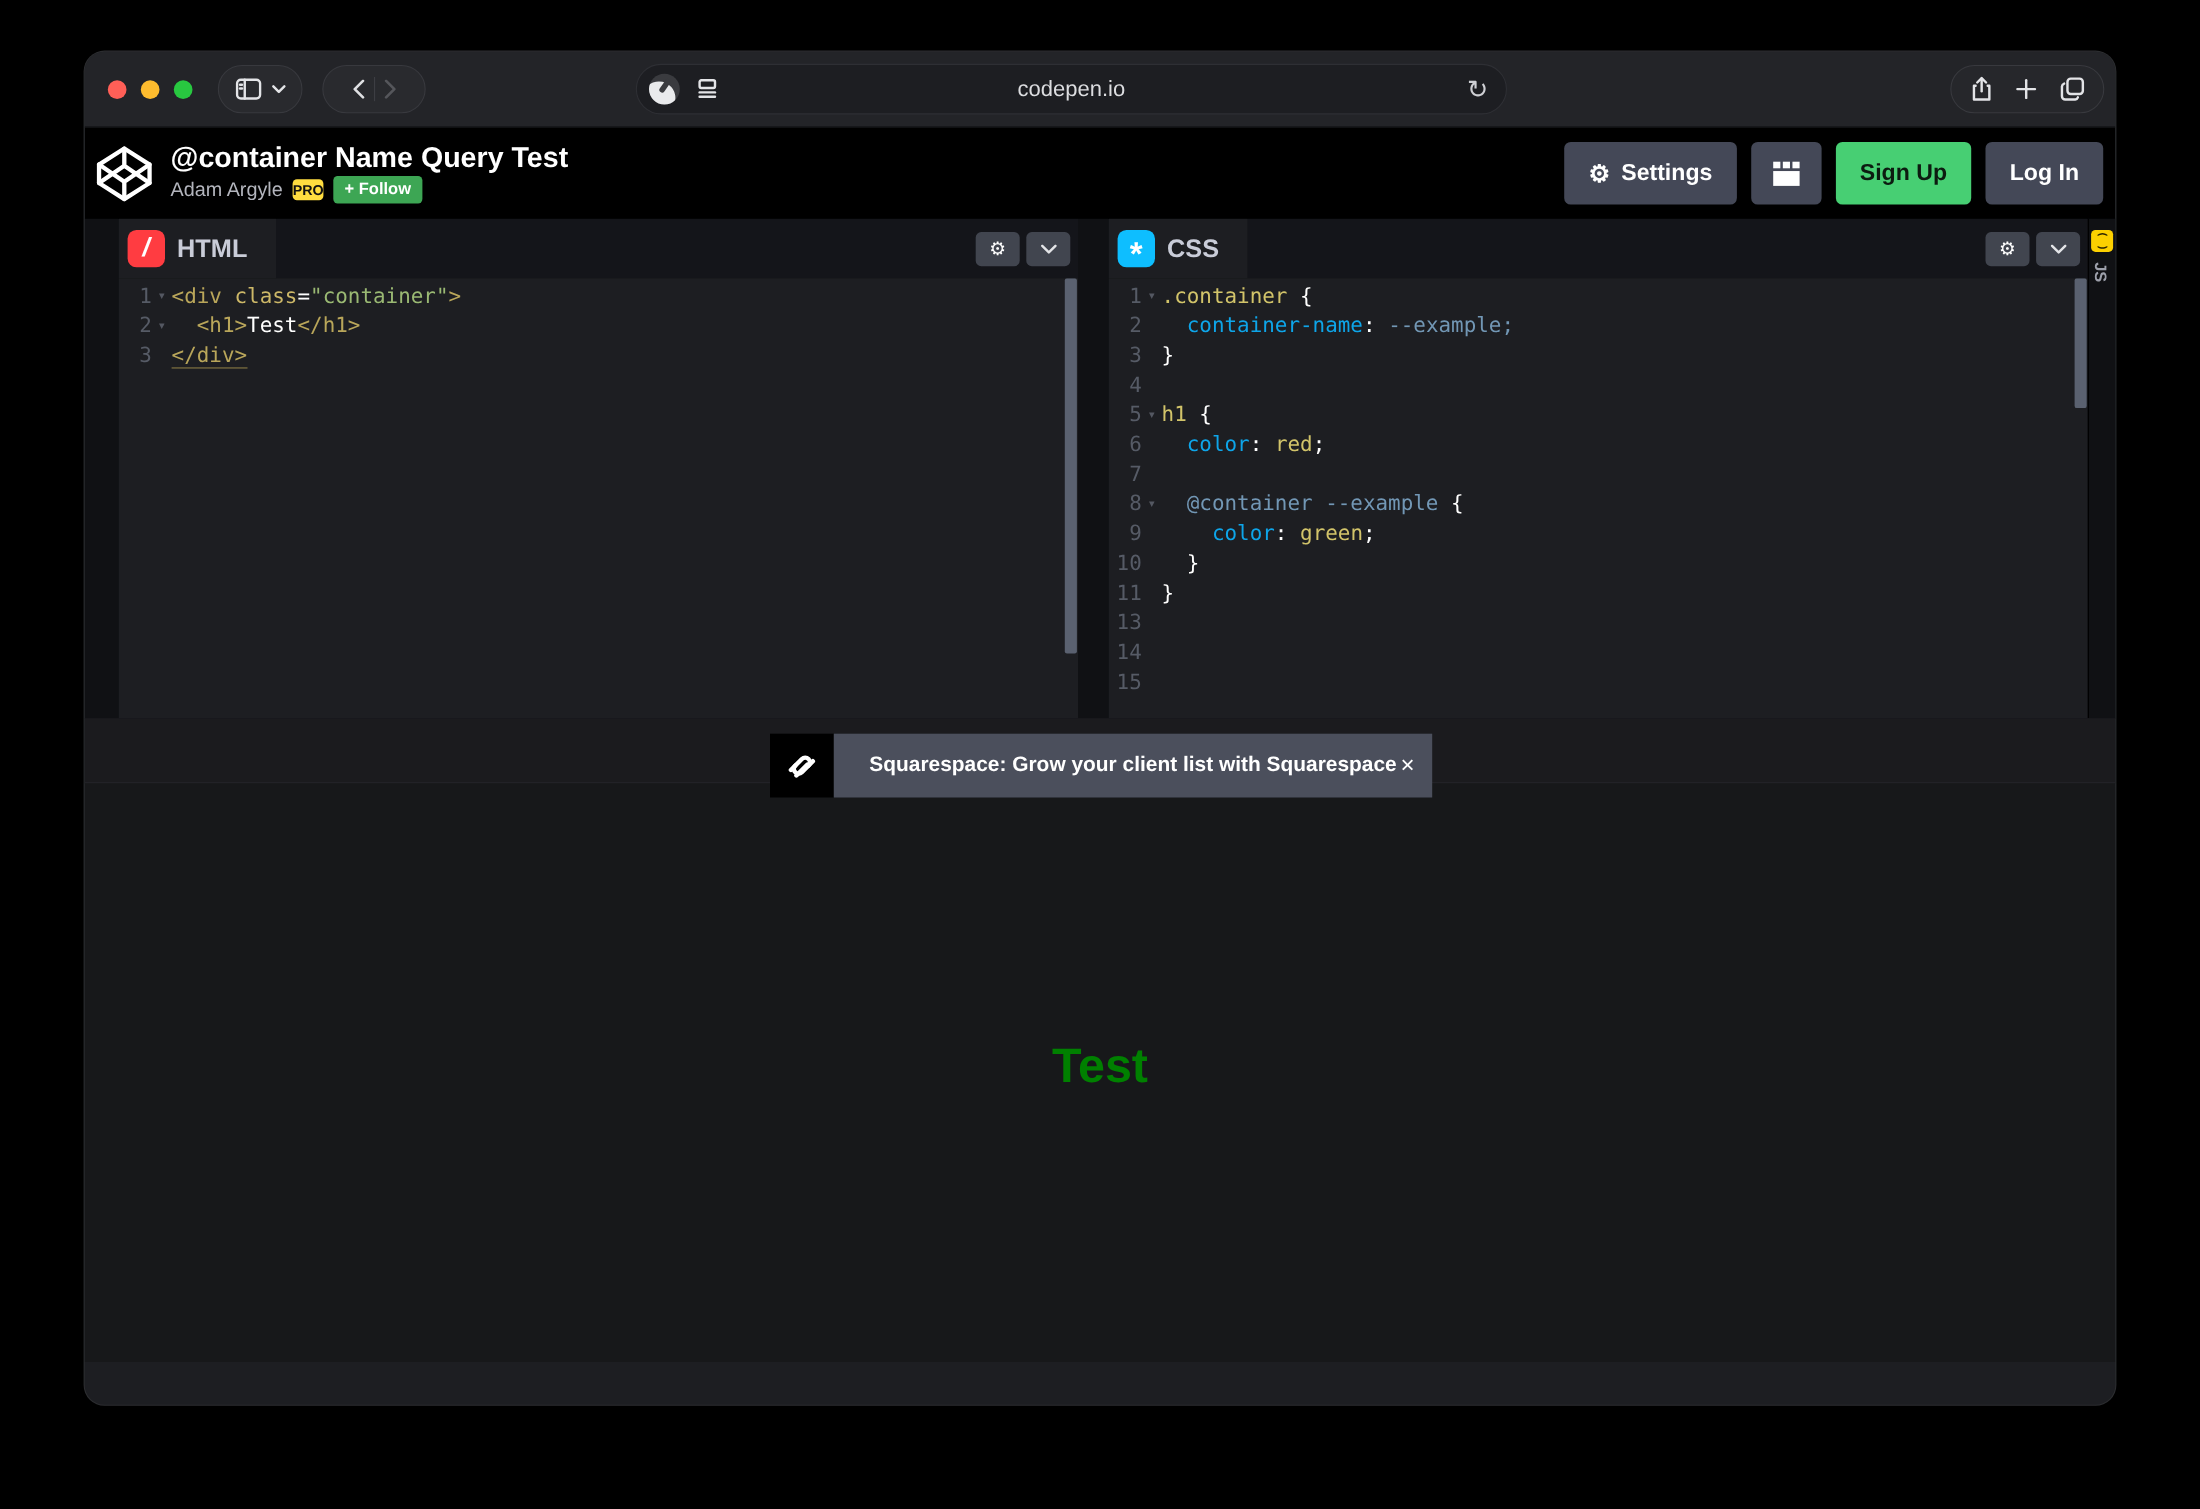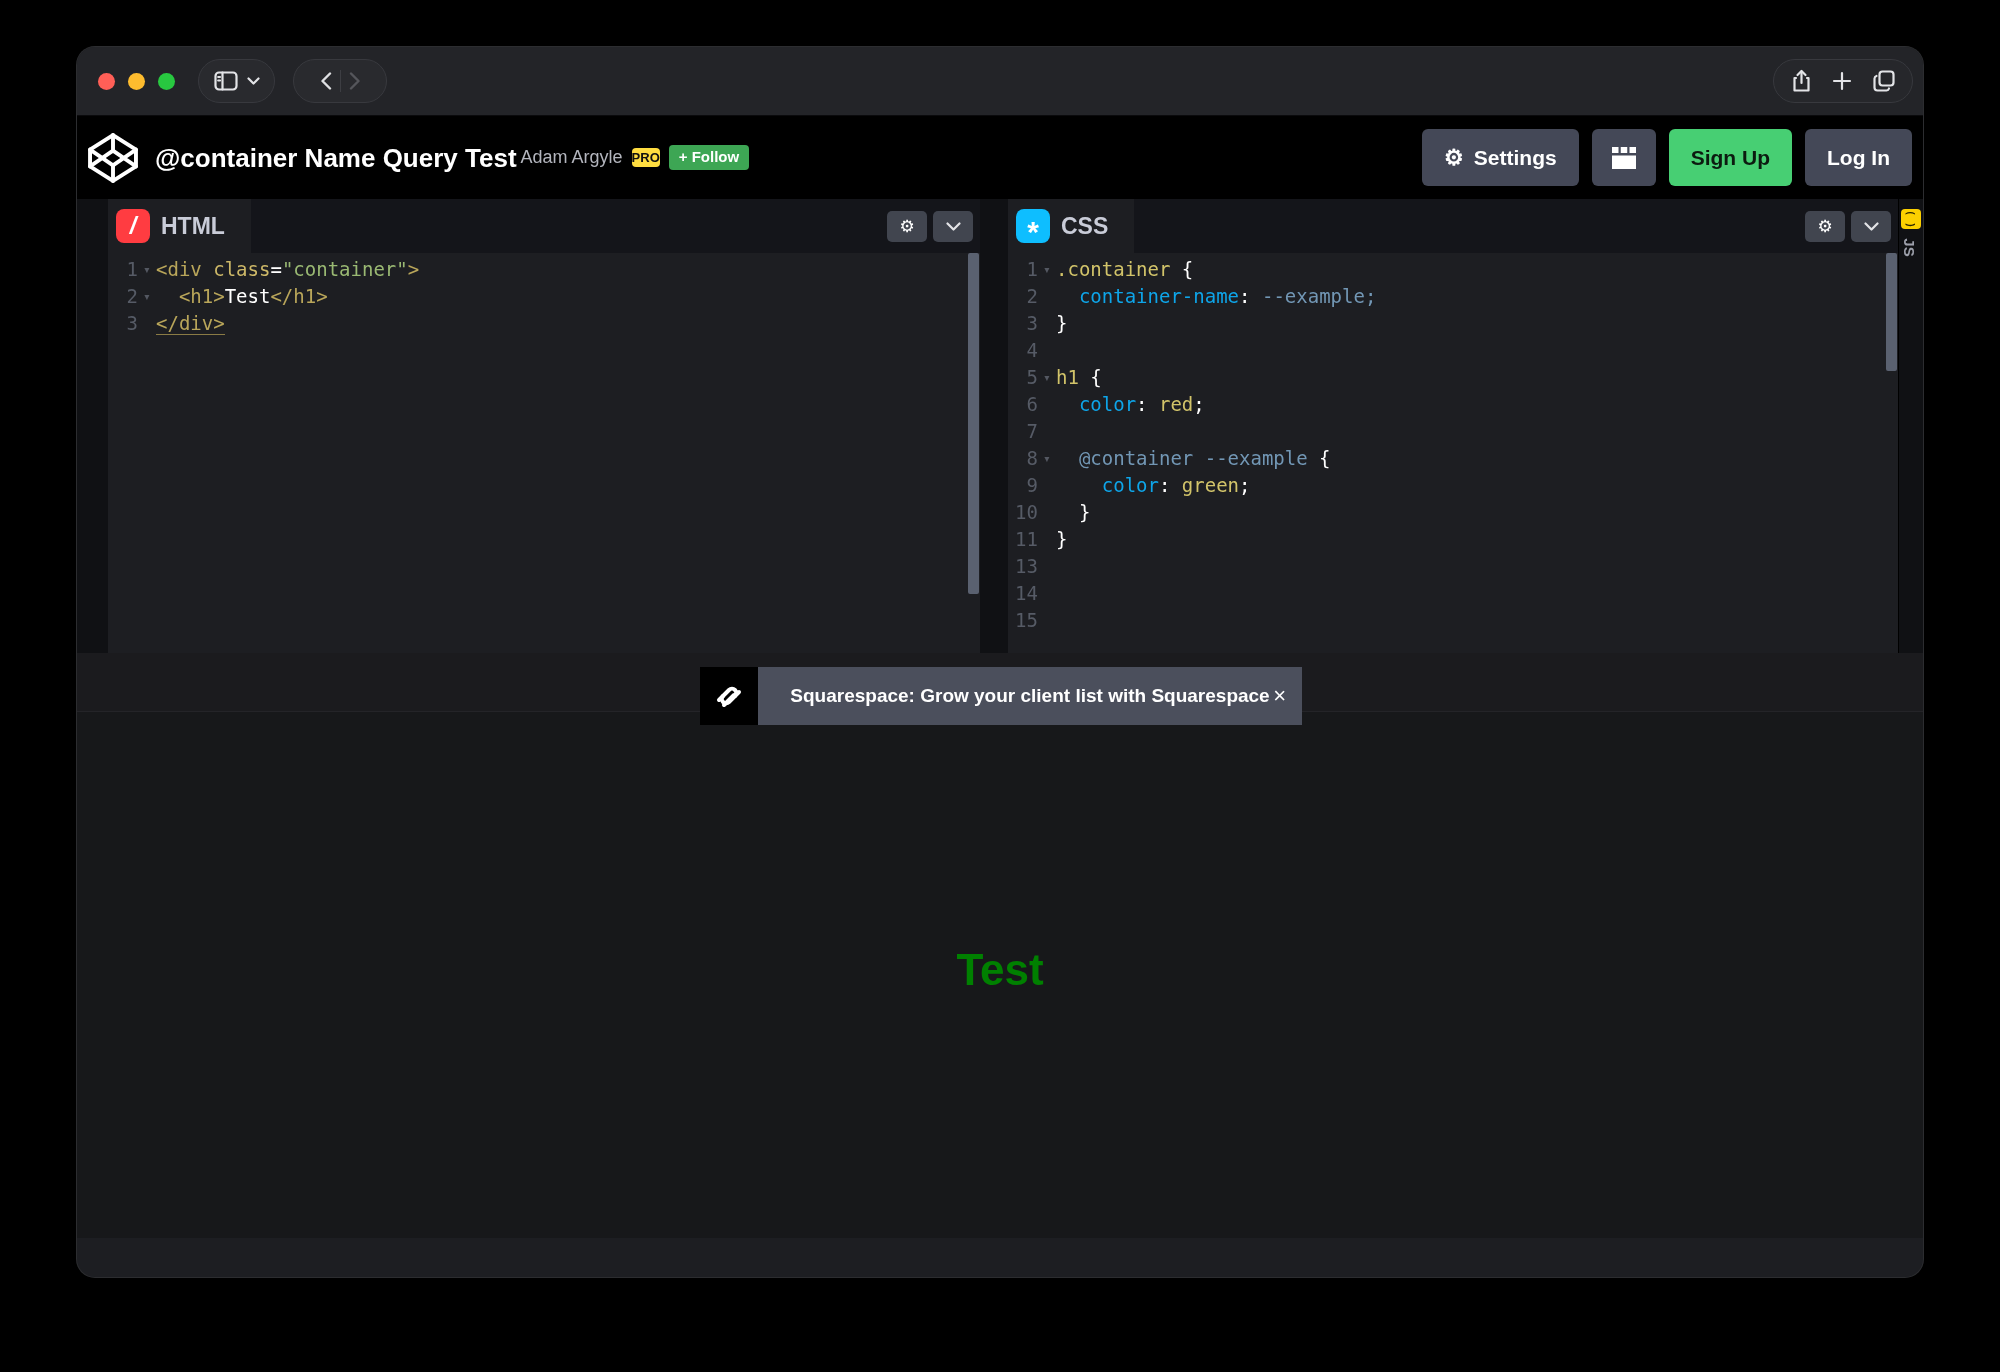--- a/index.html
+++ b/index.html
@@ -29,21 +29,21 @@
   .urlbar .ext-icon::before{content:"";position:absolute;left:12px;top:4px;width:5px;height:14px;border-radius:3px;
           background:#3a3b3f;transform:rotate(35deg);z-index:2;}
   .url-text{position:absolute;left:0;right:0;text-align:center;color:#dcdde0;font-size:20px;}
   .reload{position:absolute;right:16px;color:#cfd0d4;font-size:23px;line-height:1;}
   .win-pill{left:1696px;width:140px;gap:20px;background:#26272b;}
   .mono-icon{stroke:#e3e4e7;stroke-width:2.2;fill:none;stroke-linecap:round;stroke-linejoin:round;}
   
   .cp-header{height:83px;background:#000;display:flex;align-items:center;flex:none;padding-left:8px;}
   .cp-logo{width:56px;height:56px;flex:none;}
   .cp-logo path{stroke:#fff;stroke-width:7;fill:none;stroke-linejoin:round;stroke-linecap:round;}
-  .title-block{margin-left:14px;display:flex;gap:4px;}
+  .title-block{margin-left:14px;display:flex;flex-direction:column;gap:4px;}
   .pen-title{color:#fff;font-size:26px;font-weight:700;line-height:1;}
   .byline{display:flex;align-items:center;gap:9px;}
   .author{color:#b3b5bd;font-size:18px;}
   .badge-pro{background:#ffdd40;color:#111;font-size:13px;font-weight:700;padding:3px 0;border-radius:4px;line-height:1;}
   .btn-follow{background:#3da654;color:#fff;font-size:15px;font-weight:600;padding:4px 10px;border-radius:4px;line-height:1.1;}
   .header-right{margin-left:auto;display:flex;align-items:center;gap:13px;padding-right:11px;}
   .hbtn{height:57px;border-radius:6px;background:#444857;color:#fff;font-size:21px;font-weight:600;
         display:flex;align-items:center;justify-content:center;padding:0 22px;gap:10px;}
   .hbtn.green{background:#47cf73;color:#0c1b10;}
   .hbtn.iconic{width:64px;padding:0;}
@@ -123,20 +123,30 @@
       <div class="pill nav-pill">
         <svg width="12" height="18" viewBox="0 0 12 18">
           <polyline points="10,1.5 2.5,9 10,16.5" class="navchev"></polyline>
         </svg>
         <span class="divider"></span>
         <svg width="12" height="18" viewBox="0 0 12 18">
           <polyline points="2,1.5 9.5,9 2,16.5" class="navchev dim"></polyline>
         </svg>
       </div>
 
+      <div class="urlbar">
+        <span class="ext-icon"></span>
+        <svg width="22" height="20" viewBox="0 0 22 20" style="margin-left:14px">
+          <rect x="4" y="2" width="14" height="7" rx="1.5" class="mono-icon" stroke-width="1.8"></rect>
+          <line x1="4" y1="13" x2="18" y2="13" class="mono-icon" stroke-width="1.8"></line>
+          <line x1="4" y1="17" x2="18" y2="17" class="mono-icon" stroke-width="1.8"></line>
+        </svg>
+        <span class="url-text">codepen.io</span>
+        <span class="reload">↻</span>
+      </div>
 
       <div class="pill win-pill">
         <svg width="21" height="24" viewBox="0 0 21 24">
           <path d="M5 9 H3.5 V21.5 H17.5 V9 H16" class="mono-icon"></path>
           <line x1="10.5" y1="14" x2="10.5" y2="2.5" class="mono-icon"></line>
           <polyline points="6.5,6 10.5,2 14.5,6" class="mono-icon"></polyline>
         </svg>
         <svg width="20" height="20" viewBox="0 0 20 20">
           <line x1="10" y1="2" x2="10" y2="18" class="mono-icon"></line>
           <line x1="2" y1="10" x2="18" y2="10" class="mono-icon"></line>

